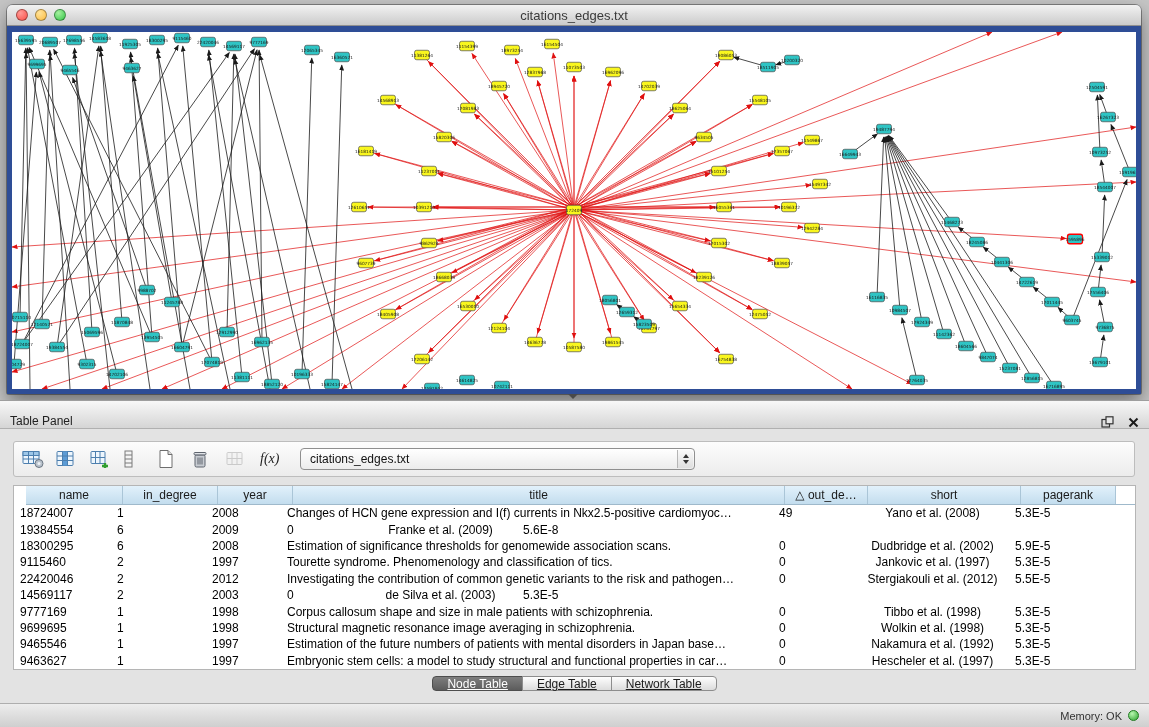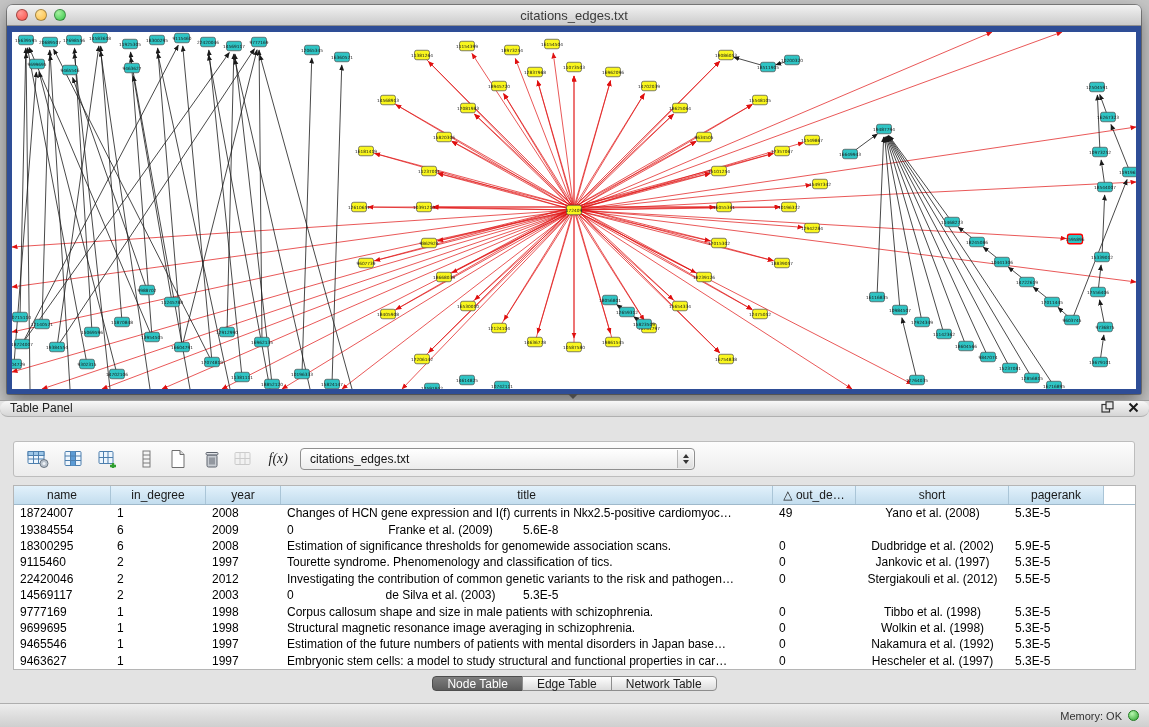--- a/index.html
+++ b/index.html
@@ -43,35 +43,35 @@
     border-left:5px solid transparent; border-right:5px solid transparent;
     border-top:5px solid #4a4a4a;
   }
 
   
   .table-panel {
     position:absolute; left:0; top:400px; width:1149px; height:303px;
     background:#e3e3e3; border-top:1px solid #9e9e9e;
   }
   .panel-header {
-    height:16px; display:flex; align-items:flex-start; padding:0 10px;
+    height:28px; display:flex; align-items:flex-end; padding:0 10px;
     background:linear-gradient(#f8f8f8,#d5d5d5);
-    border-bottom:1px solid #b0b0b0; font-size:12px; color:#222;border-radius:8px;
+    border-bottom:1px solid #b0b0b0; font-size:12px; color:#222;
   }
   .ph-title { flex:0 0 auto; }
   .ph-icons { margin-left:auto; display:flex; gap:14px; align-items:center; }
   .ph-icons svg { display:block; cursor:default; }
 
   .toolbar {
     position:absolute; left:13px; top:40px; width:1122px; height:36px;
     background:linear-gradient(#fdfdfd,#ececec);
     border:1px solid #bdbdbd; border-radius:3px;
     display:flex; align-items:center; padding:0 8px; gap:6px;
   }
-  .ico { width:28px; height:26px; display:flex; align-items:center; justify-content:flex-end; position:relative; }
+  .ico { width:28px; height:26px; display:flex; align-items:center; justify-content:flex-start; position:relative; }
   .ico svg { display:block; }
   .fx { font-family:"Liberation Serif", serif; font-style:italic; font-size:14px; color:#222; }
   .dropdown {
     width:395px; height:22px; margin-left:6px; position:relative;
     border:1px solid #8f8f8f; border-radius:4px;
     background:linear-gradient(#ffffff,#ececec);
     display:flex; align-items:center; font-size:12px; color:#111;
     padding-left:9px;
   }
   .dd-arrows {
@@ -84,40 +84,41 @@
   .arr-dn { width:0; height:0; border-left:3.5px solid transparent; border-right:3.5px solid transparent; border-top:4.5px solid #333; }
 
   
   .tbl {
     position:absolute; left:13px; top:84px; width:1123px; height:185px;
     background:#ffffff; border:1px solid #b5b5b5; overflow:hidden;
   }
   .tbl-header {
     display:flex; height:19px;
     background:linear-gradient(#e2f1fb,#c3ddee);
-    border-bottom:1px solid #9fb9cb; font-size:12px; color:#1a1a1a;
+    border-bottom:1px solid #9fb9cb; font-size:12px; color:#1a1a1a;margin-left:12px;
   }
   .th {
     display:flex; align-items:center; justify-content:center;
     border-right:1px solid #aac5d7; overflow:hidden; white-space:nowrap;
   }
   .th.filler { flex:1; background:#ffffff; border-right:none; }
   .tr { display:flex; height:16.4px; align-items:center; font-size:12px; color:#000; }
   .td { padding-left:6px; white-space:nowrap; overflow:hidden; }
   .td.c5 { text-align:center; padding-left:0; }
   .c0 { width:97px; } .c1 { width:95px; } .c2 { width:75px; } .c3 { width:492px; }
   .c4 { width:83px; } .c5 { width:153px; } .c6 { width:95px; }
 
   
   .tabs { position:absolute; left:0; right:0; top:275px; display:flex; justify-content:center; }
   .tab {
     height:15px; display:flex; align-items:center; padding:0 14px;
     border:1px solid #8d8d8d; margin-left:-1px;
     background:linear-gradient(#fdfdfd,#dcdcdc); color:#1c1c1c; font-size:12px;
     cursor:default;
+    text-decoration:underline;
   }
   .tab:first-child { border-radius:4px 0 0 4px; margin-left:0; }
   .tab:last-child { border-radius:0 4px 4px 0; }
   .tab.active { background:linear-gradient(#7e7e7e,#5c5c5c); color:#ffffff; border-color:#4d4d4d; }
 
   
   .statusbar {
     position:absolute; left:0; bottom:0; width:100%; height:24px;
     background:linear-gradient(#ededed,#cfcfcf); border-top:1px solid #aeaeae;
     display:flex; align-items:center; justify-content:flex-end;

